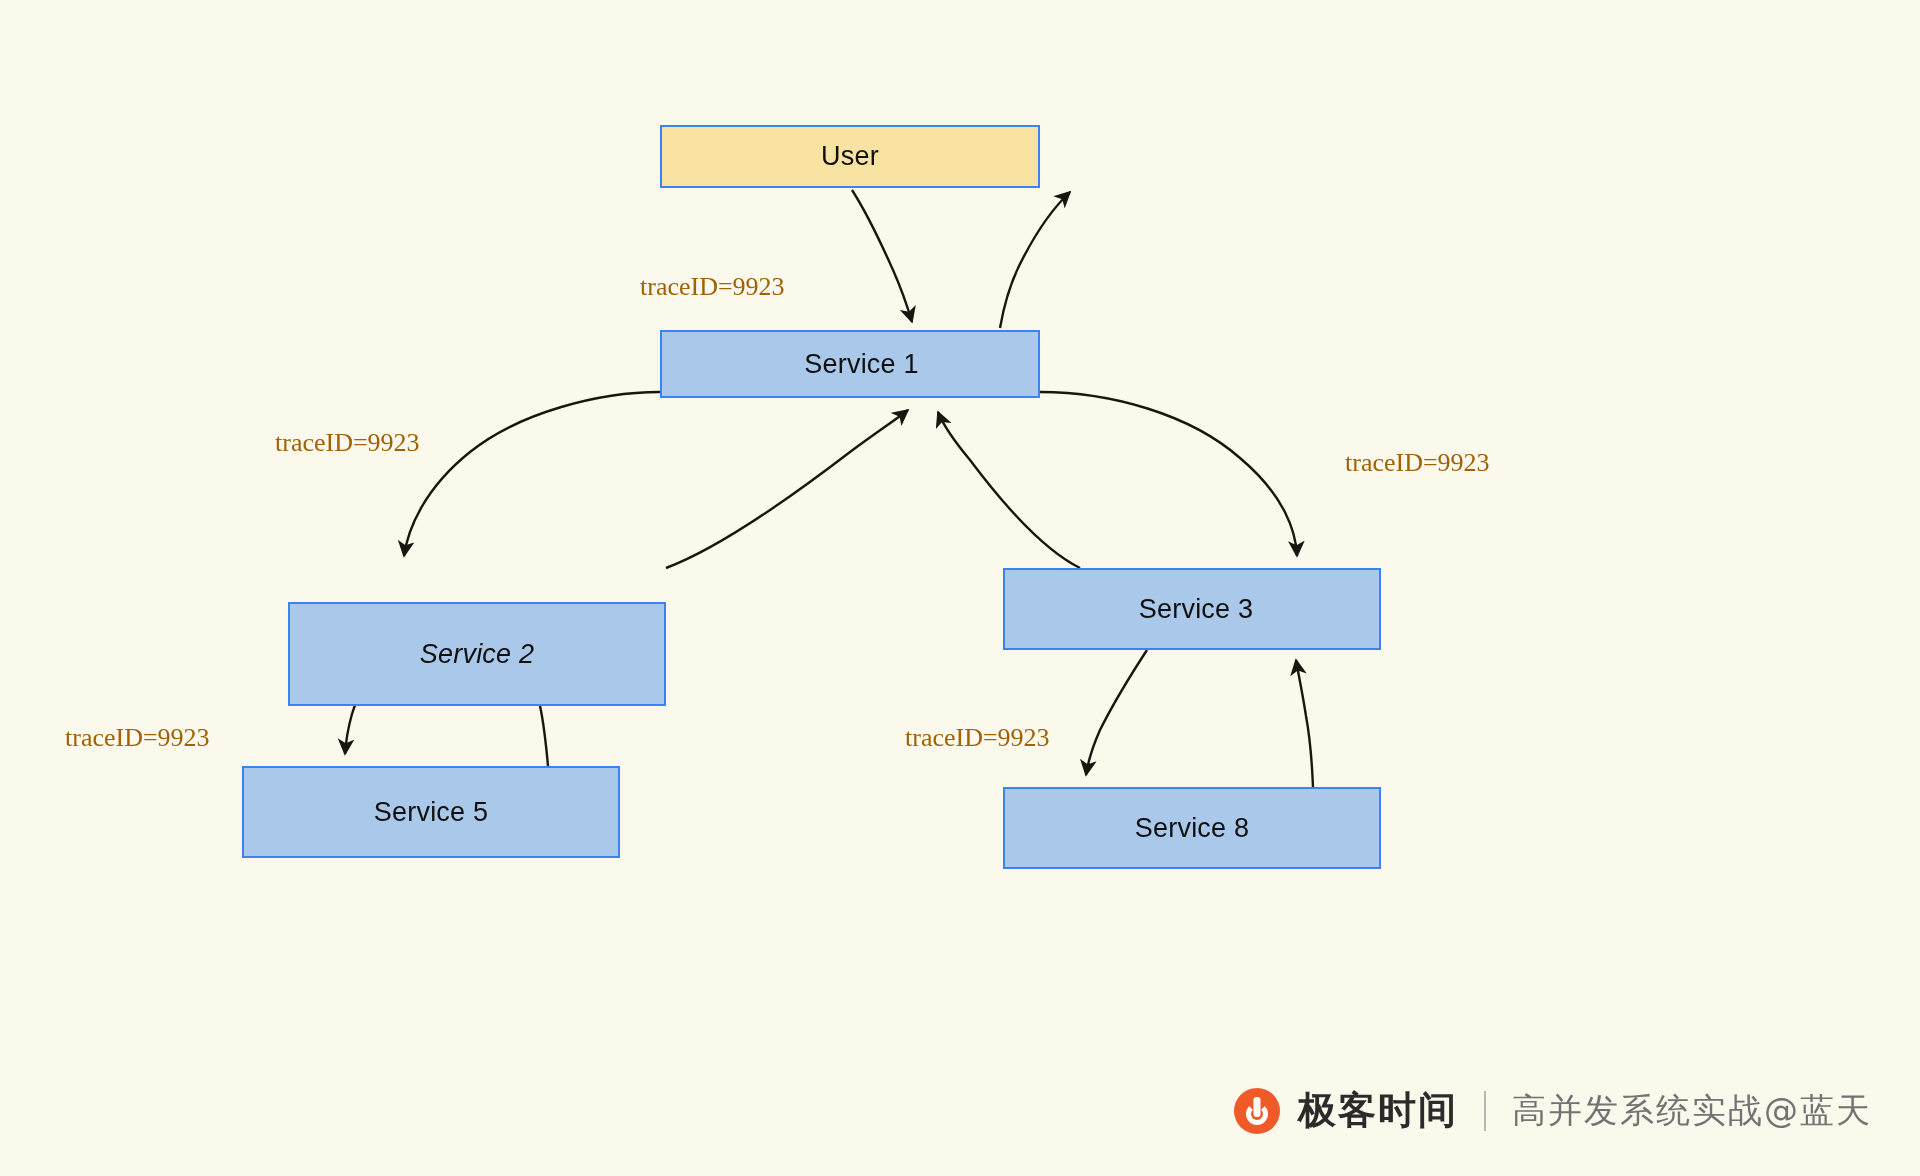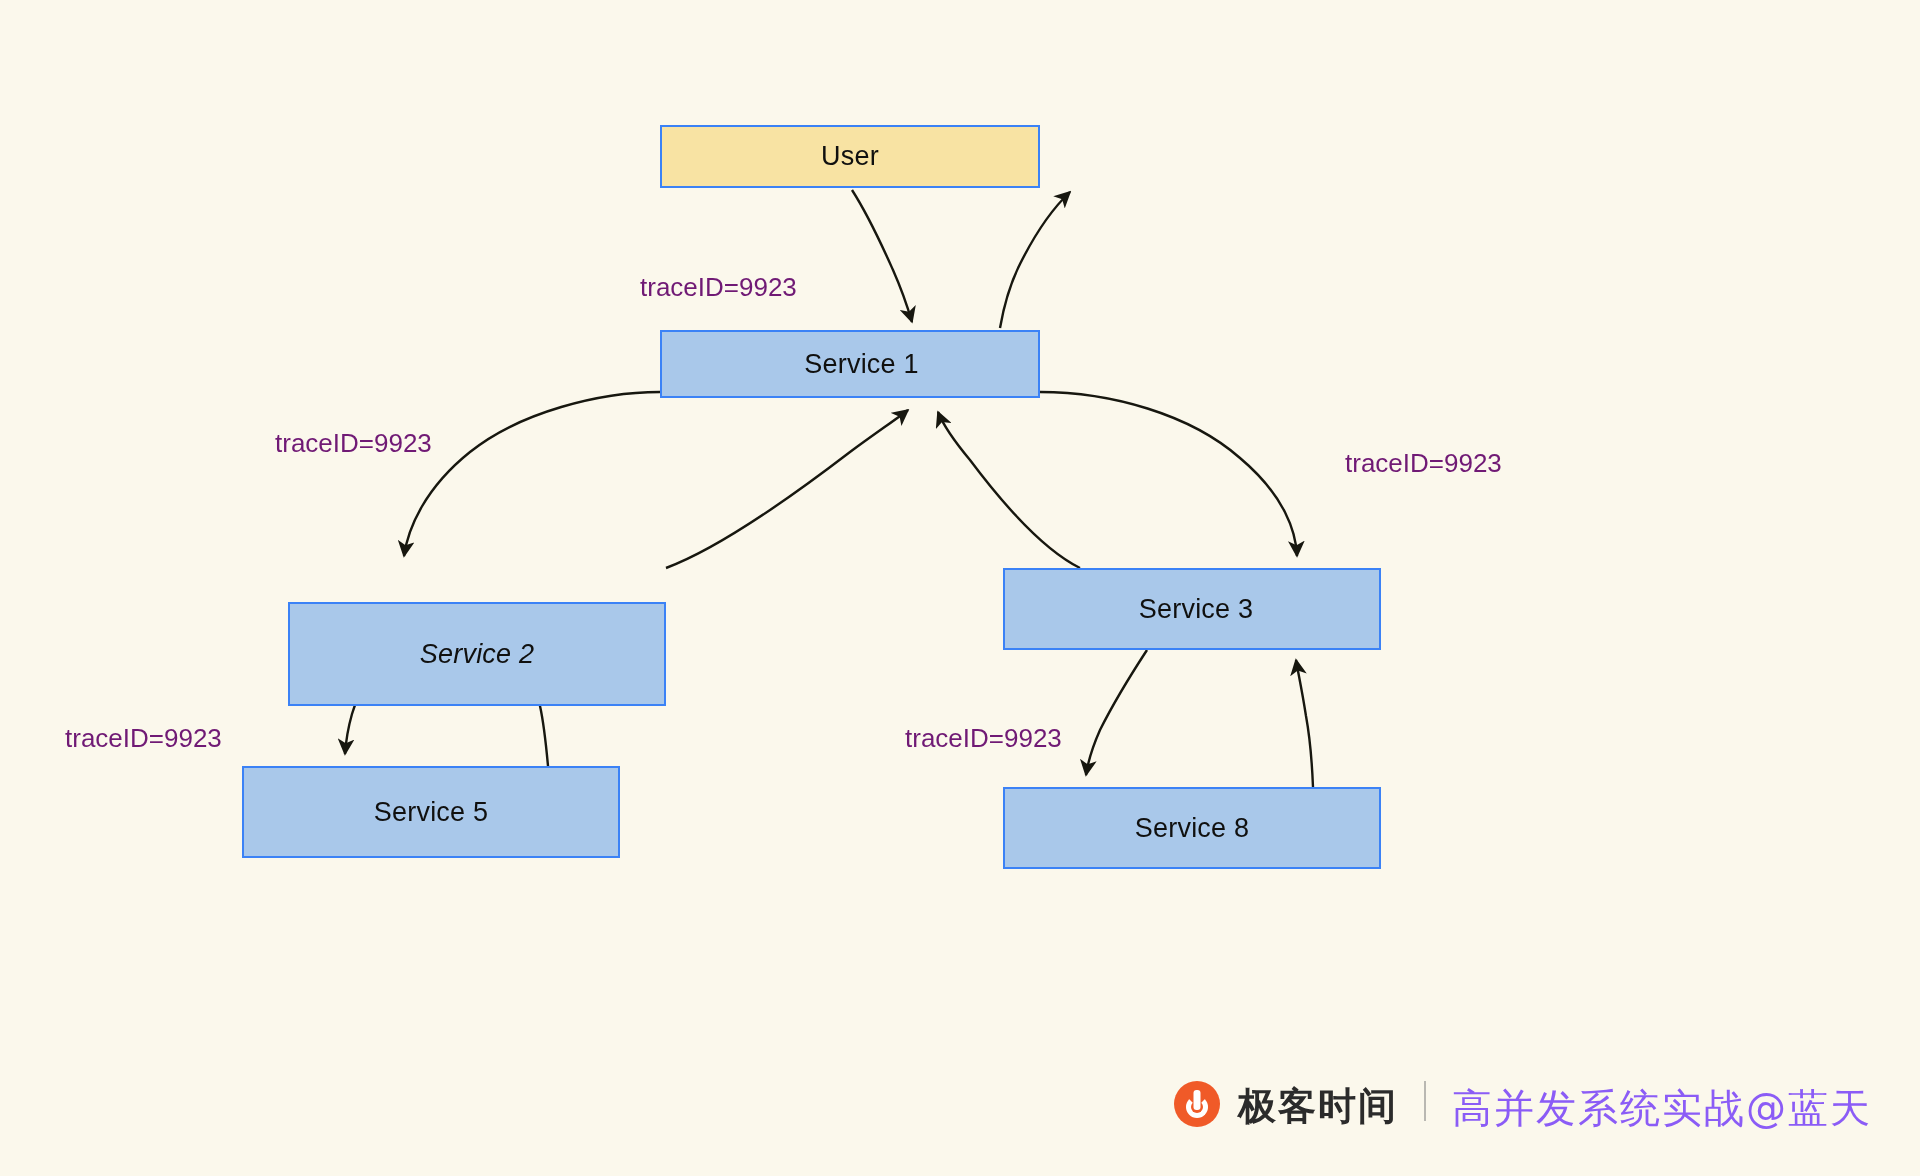--- a/index.html
+++ b/index.html
@@ -34,42 +34,43 @@
   }
   .node-user {
     background: #f8e3a3;
   }
   .node-service {
     background: #a9c8ea;
   }
   .edge-label {
     position: absolute;
     font-size: 26px;
-    color: #701a75;
+    color: #a16207;
     white-space: nowrap;
-    font-family: Liberation Sans, sans-serif;
+    font-family: Liberation Serif, serif;
   }
   svg.edges {
     position: absolute;
     left: 0; top: 0;
     width: 1920px;
     height: 1176px;
     pointer-events: none;
   }
   .edge-path {
     fill: none;
     stroke: #17170f;
     stroke-width: 2.4;
   }
   
   #footer {
     position: absolute;
     right: 48px;
     bottom: 40px;
     display: flex;
+    align-items: center;
     gap: 18px;
   }
   #brand-mark {
     width: 46px;
     height: 46px;
     border-radius: 50%;
     background: #f05a28;
     position: relative;
     flex: 0 0 auto;
   }
@@ -104,22 +105,22 @@
     letter-spacing: 2px;
     font-family: "DejaVu Sans", sans-serif;
   }
   #brand-divider {
     width: 2px;
     height: 40px;
     background: #b9b8b2;
     margin: 0 8px;
   }
   #brand-course {
-    font-size: 40px;
-    color: #8b5cf6;
+    font-size: 34px;
+    color: #737373;
     letter-spacing: 2px;
     font-family: "DejaVu Sans", sans-serif;
   }
 </style>
 </head>
 <body>
 
 <div id="canvas">
 
   <svg class="edges" viewBox="0 0 1920 1176" xmlns="http://www.w3.org/2000/svg">

